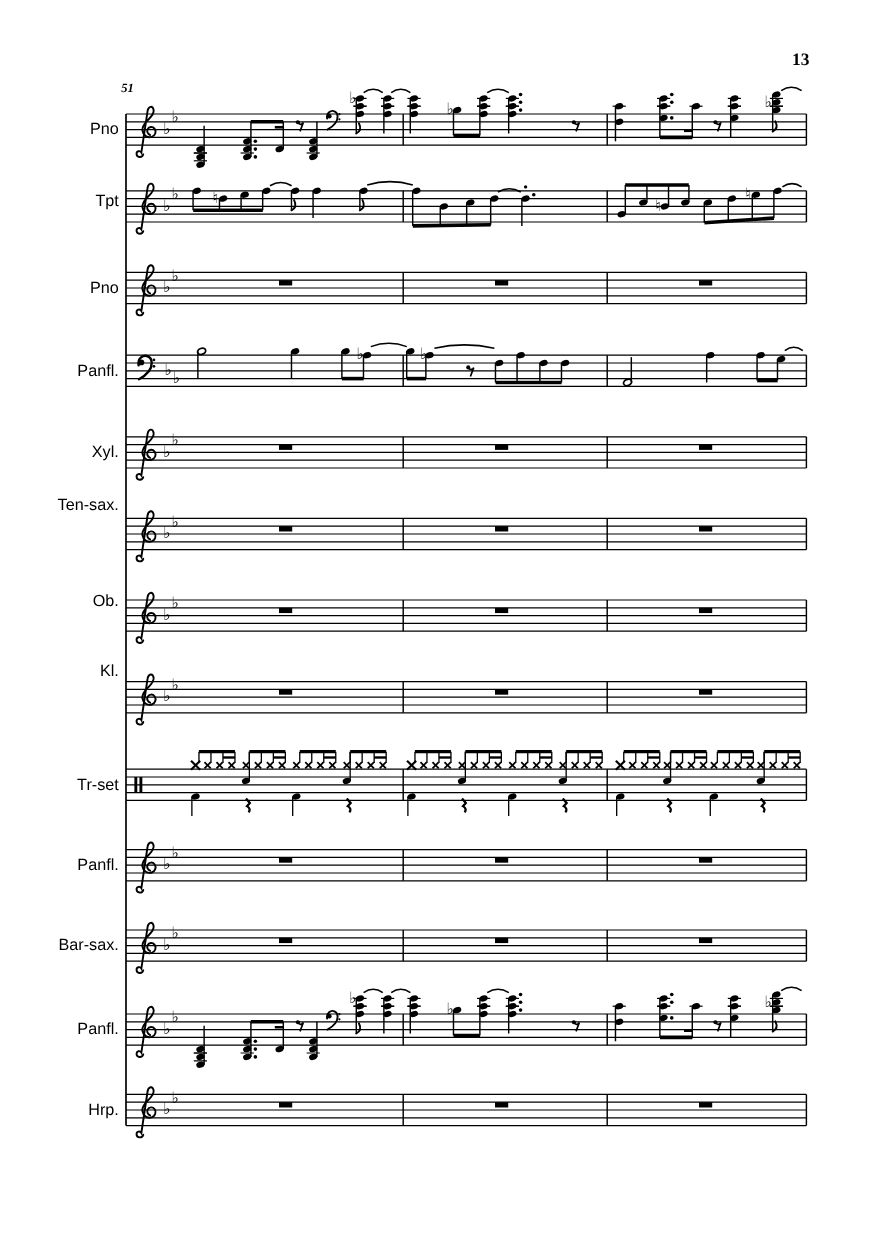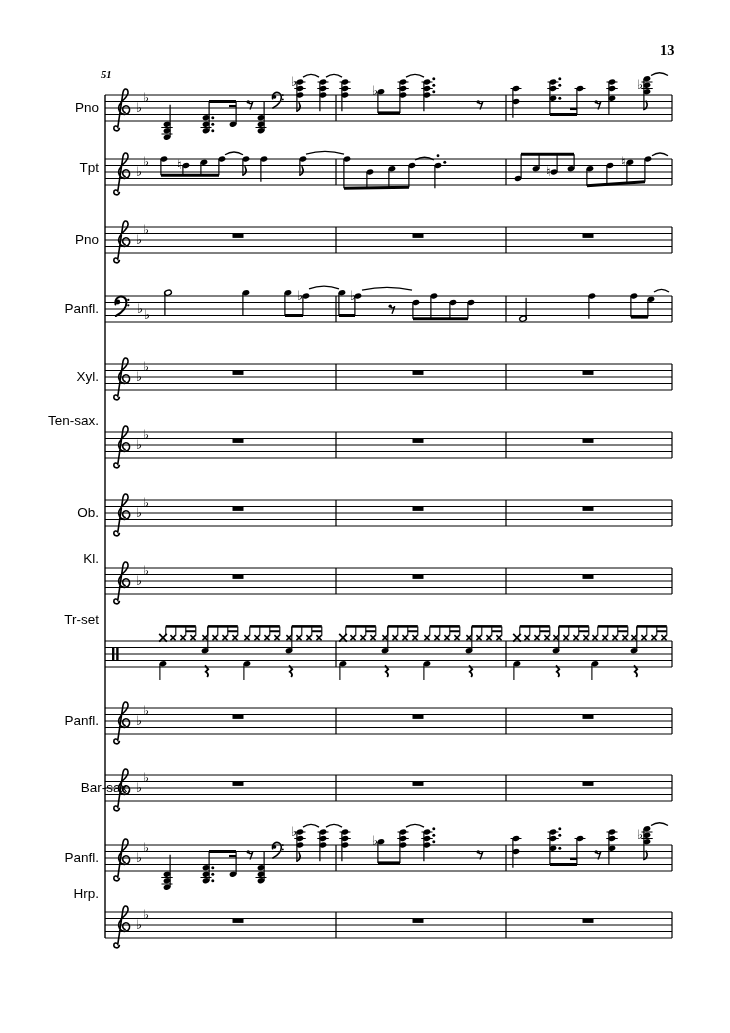--- a/index.html
+++ b/index.html
@@ -961,20 +961,20 @@
         <rect x="582.5" y="918.5" width="11" height="4.4" fill="#000"></rect>
       </g>
     </svg>
 
 <div class="staff-label" style="top: 100px;">Pno</div>
     <div class="staff-label" style="top: 160px;">Tpt</div>
     <div class="staff-label" style="top: 232px;">Pno</div>
     <div class="staff-label" style="top: 301px;">Panfl.</div>
     <div class="staff-label" style="top: 369px;">Xyl.</div>
     <div class="staff-label" style="top: 413px;">Ten-sax.</div>
-    <div class="staff-label" style="top: 505px; text-align: right;">Ob.</div>
+    <div class="staff-label" style="top: 493px; text-align: right;">Ob.</div>
     <div class="staff-label" style="top: 551px;">Kl.</div>
-    <div class="staff-label" style="top: 612px;">Tr-set</div>
+    <div class="staff-label" style="top: 646px;">Tr-set</div>
     <div class="staff-label" style="top: 713px;">Panfl.</div>
-    <div class="staff-label" style="top: 780px; padding-left: 32px;">Bar-sax.</div>
+    <div class="staff-label" style="top: 780px;">Bar-sax.</div>
     <div class="staff-label" style="top: 850px;">Panfl.</div>
-    <div class="staff-label" style="top: 886px;">Hrp.</div>
+    <div class="staff-label" style="top: 917px;">Hrp.</div>
   </div>
 
 </body></html>

